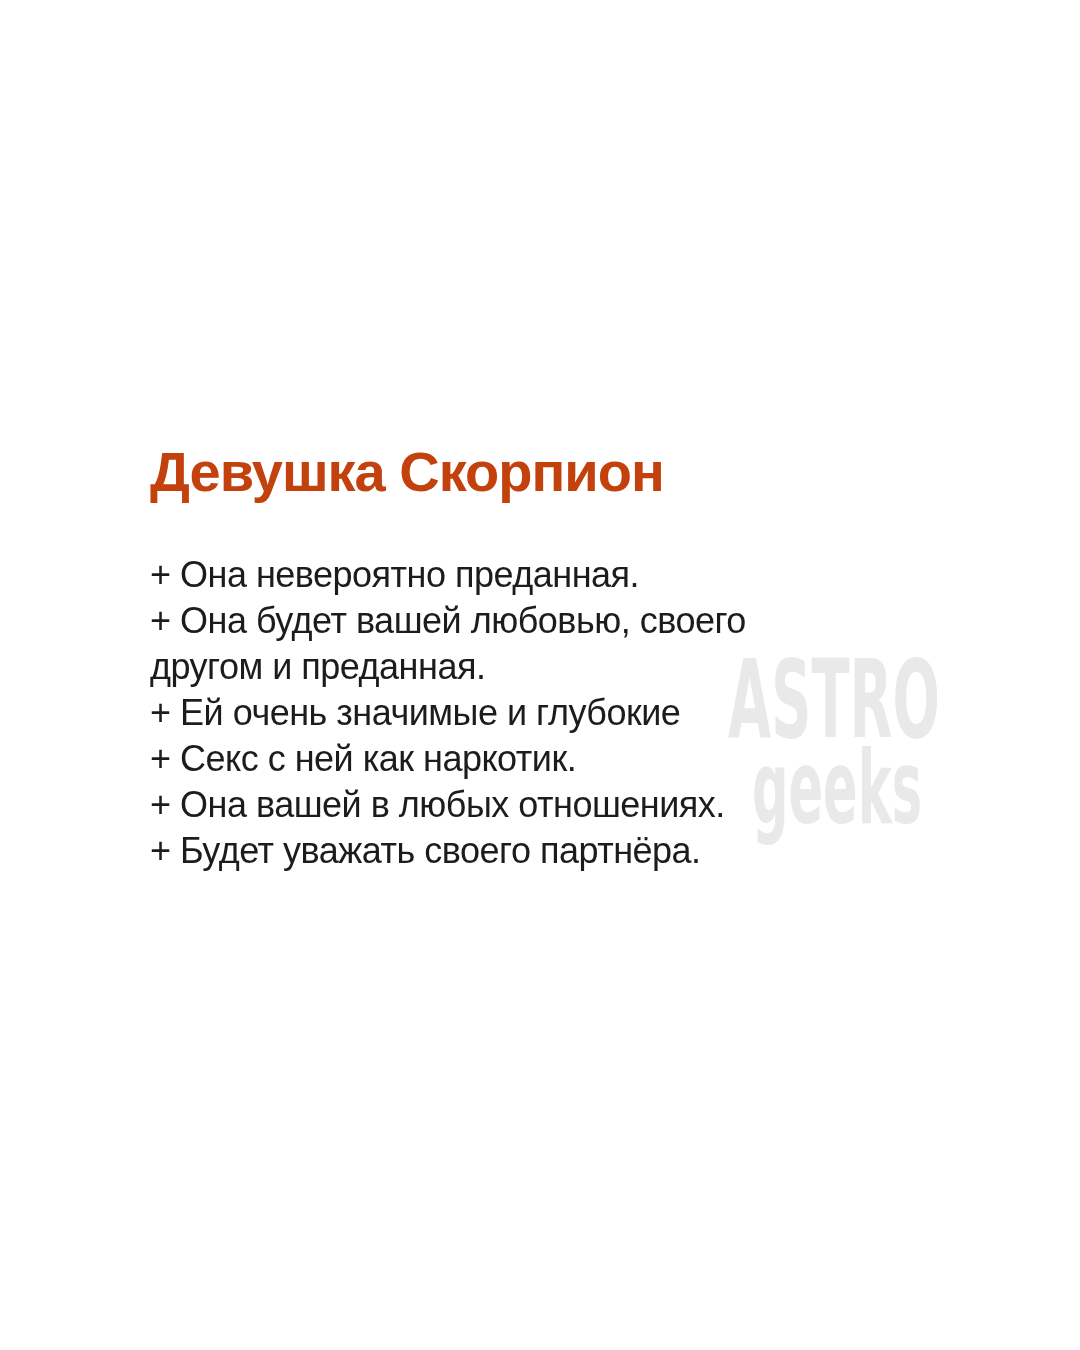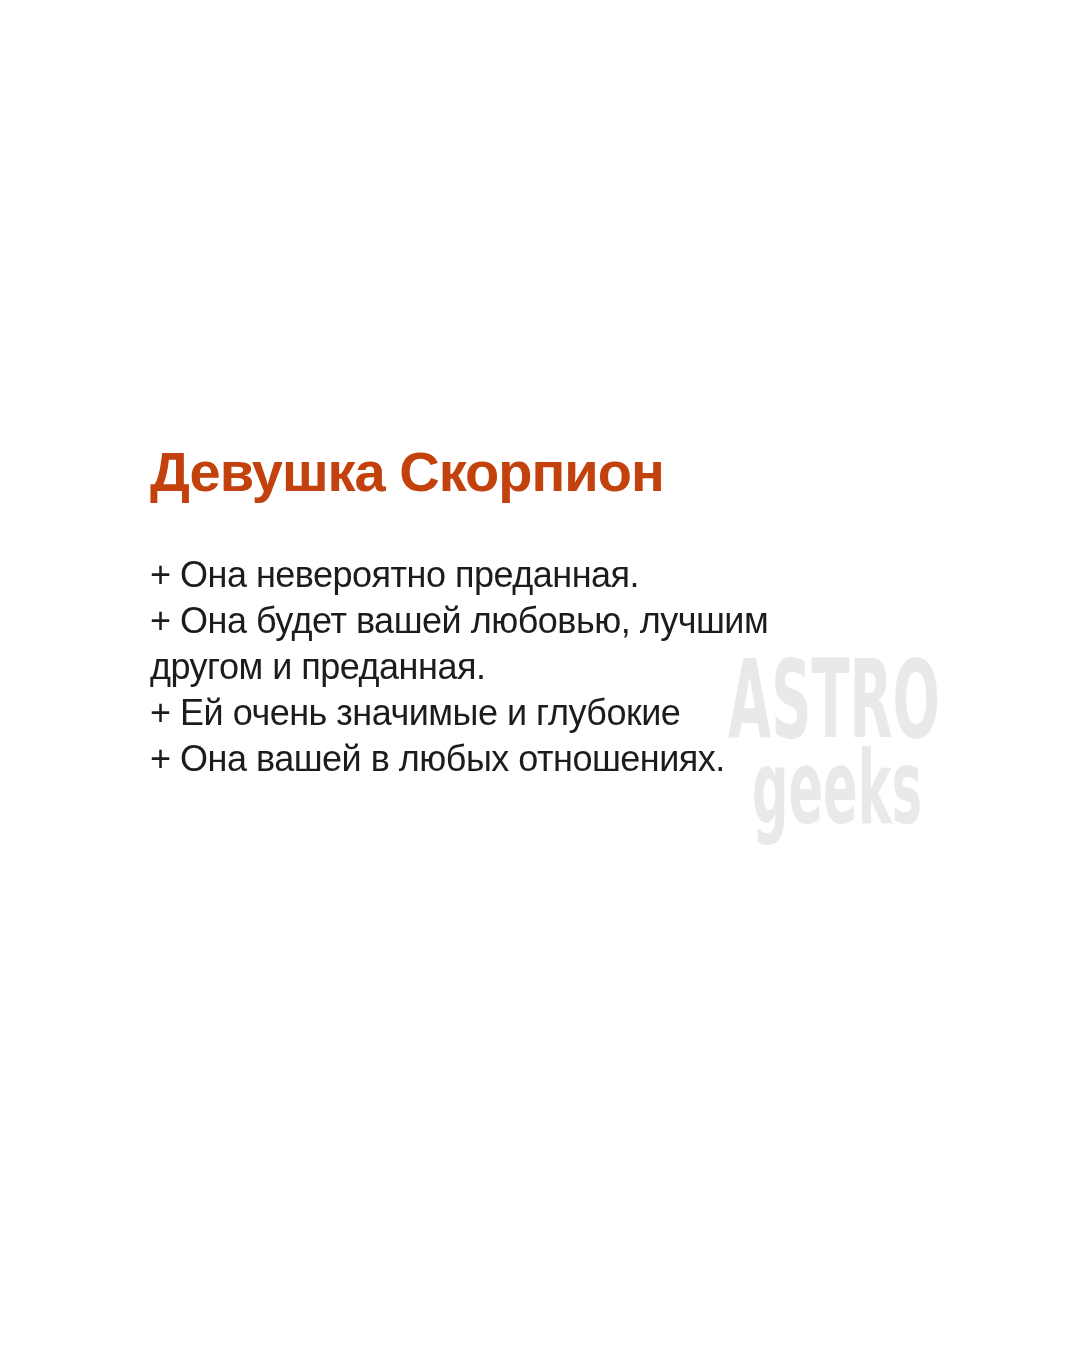--- a/index.html
+++ b/index.html
@@ -65,19 +65,21 @@
 
   <svg class="watermark" viewBox="0 0 330 240" xmlns="http://www.w3.org/2000/svg">
     <text x="16" y="111" font-size="108" textLength="212" lengthAdjust="spacingAndGlyphs" fill="#e9e9e9">ASTRO</text>
     <text x="40" y="197" font-size="102" textLength="170" lengthAdjust="spacingAndGlyphs" fill="#e9e9e9">geeks</text>
   </svg>
 
   <h1 class="page-title">Девушка Скорпион</h1>
 
   <div class="traits">
     <div class="trait-line">+ Она невероятно преданная.</div>
-    <div class="trait-line">+ Она будет вашей любовью, лучшим</div>
+    <div class="trait-line">+ Она будет вашей любовью, своего</div>
     <div class="trait-line">другом и преданная.</div>
     <div class="trait-line">+ Ей очень значимые и глубокие</div>
+    <div class="trait-line">+ Секс с ней как наркотик.</div>
     <div class="trait-line">+ Она вашей в любых отношениях.</div>
+    <div class="trait-line">+ Будет уважать своего партнёра.</div>
   </div>
 
 </div>
 
 </body></html>

